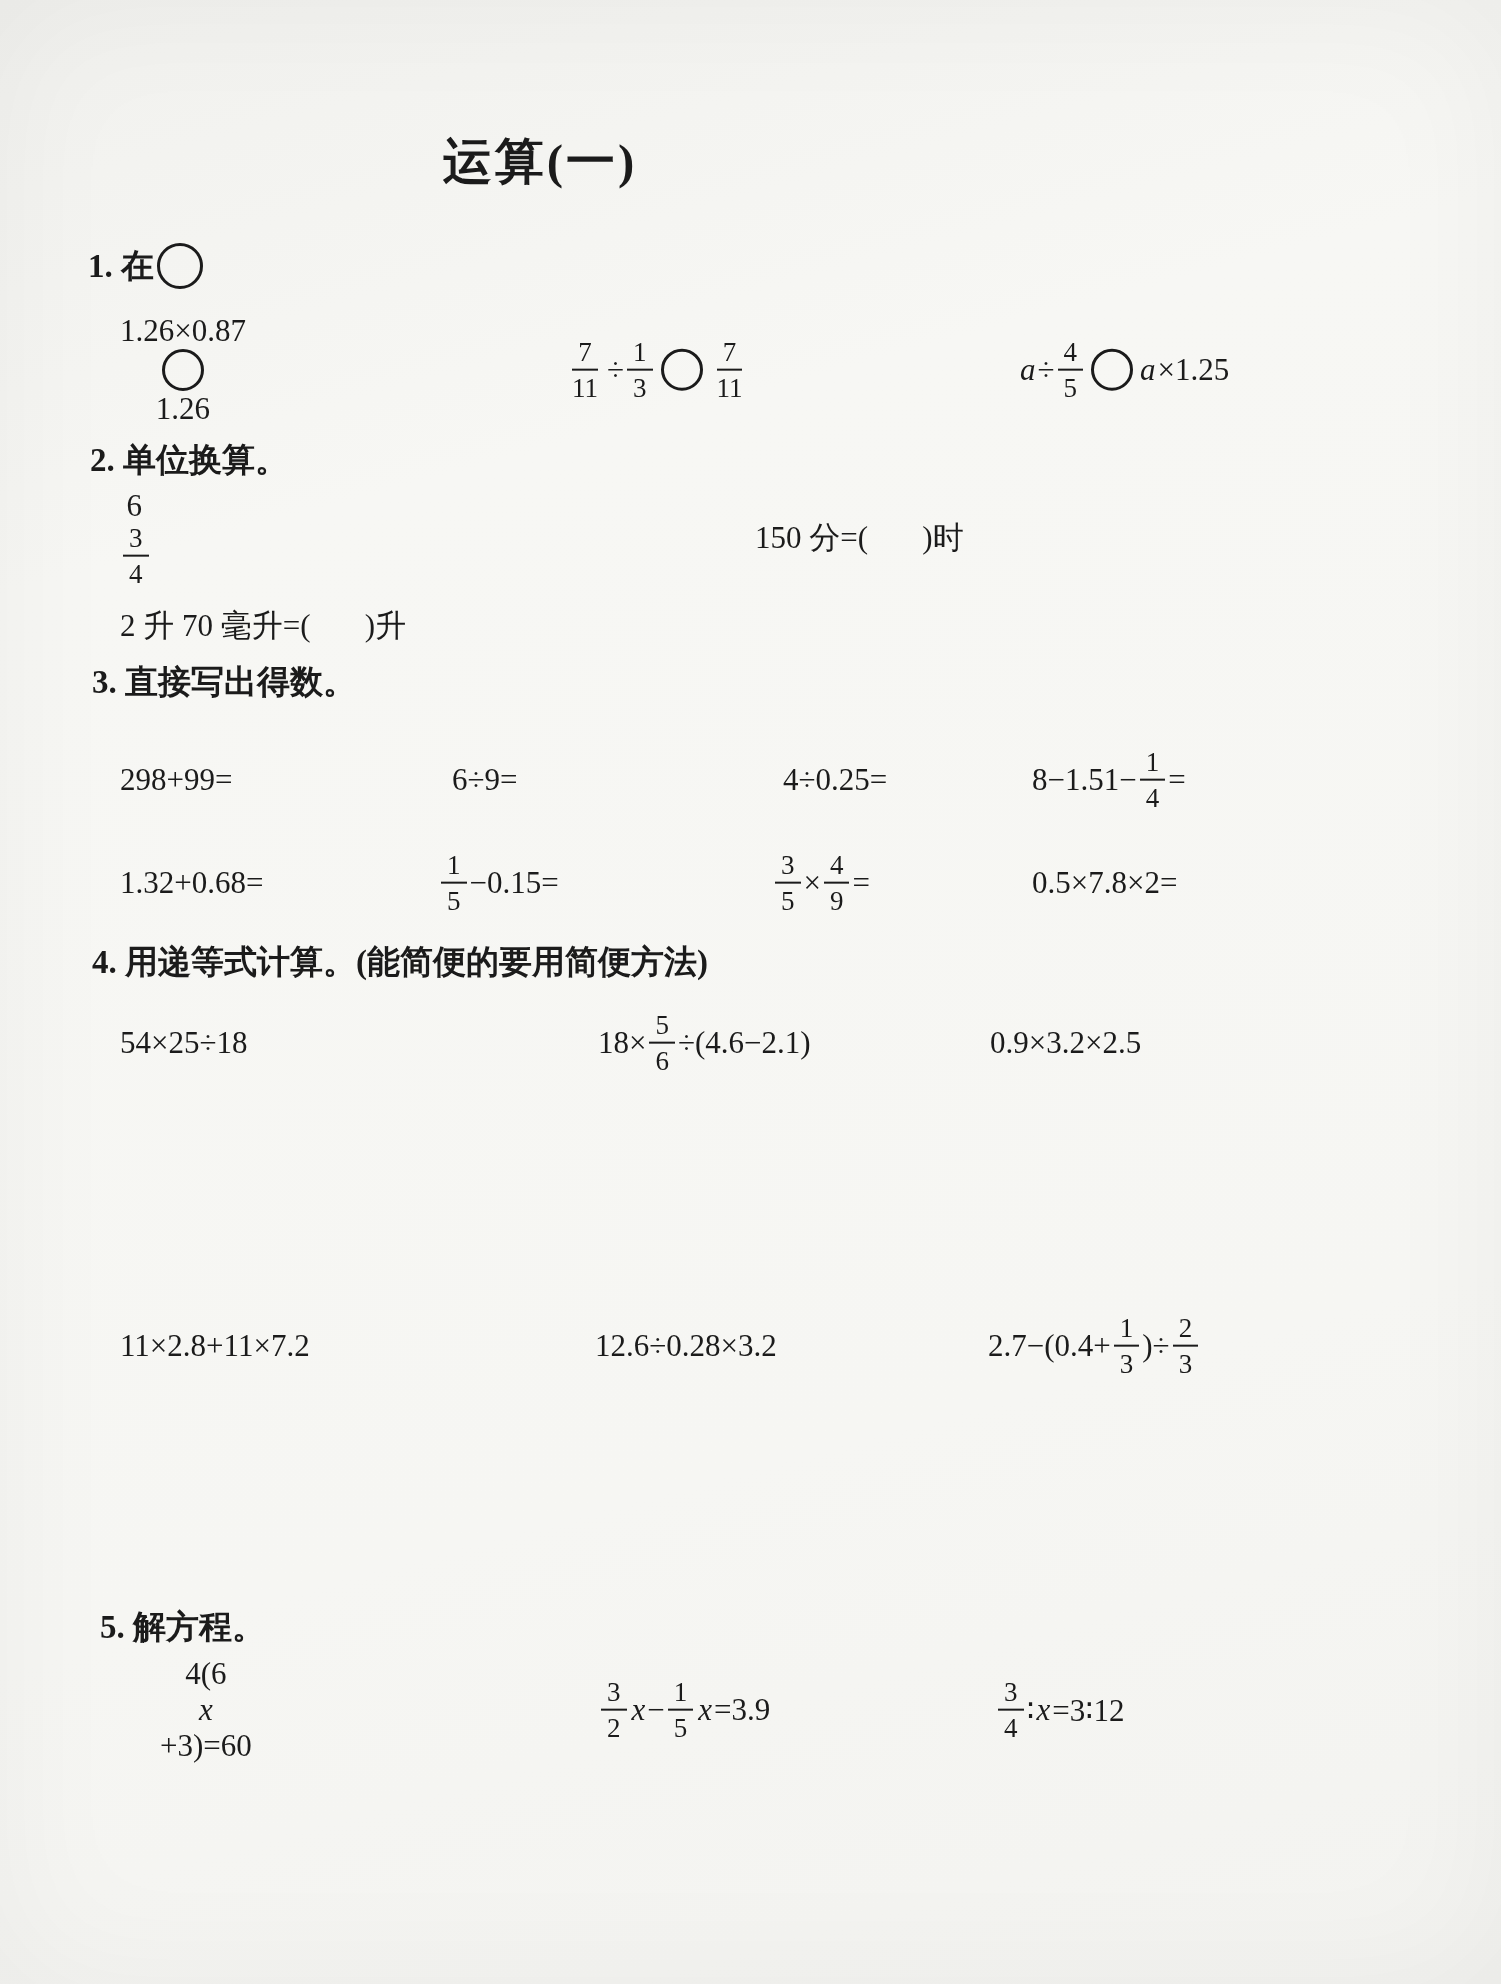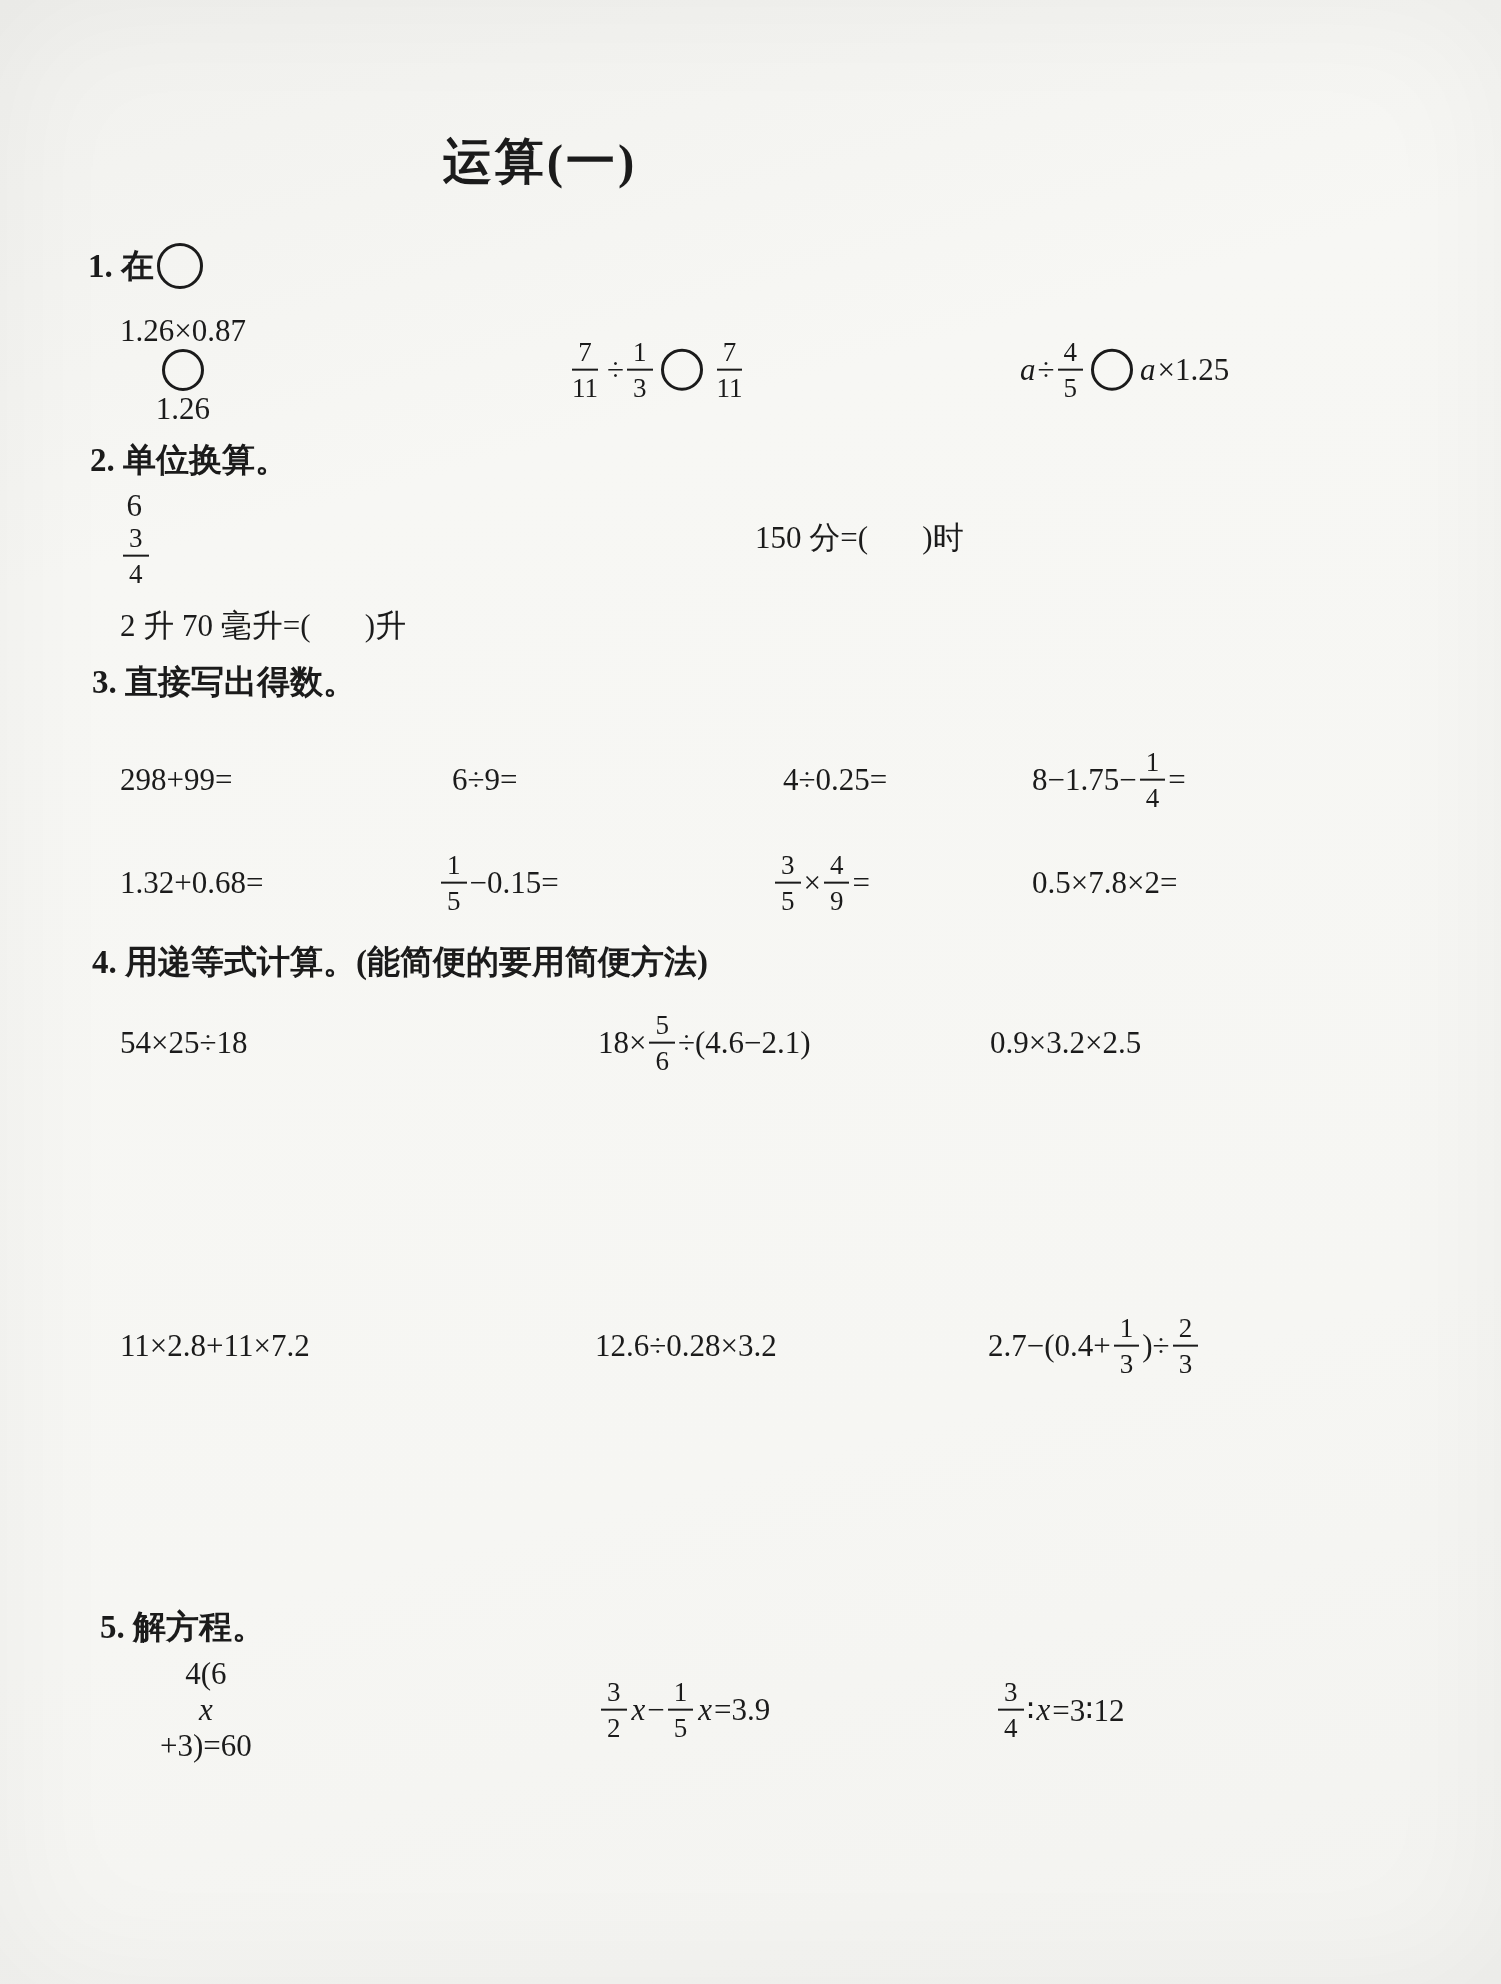--- a/index.html
+++ b/index.html
@@ -93,21 +93,21 @@
   </div>
   <div class="row r-q2b">
     <span class="expr L120"><span class="tk">2 升 70 毫升=(       )升</span></span>
   </div>
 
   <div class="q-heading h-q3"><span class="tk">3. 直接写出得数。</span></div>
   <div class="row r-q3a">
     <span class="expr L120"><span class="tk">298+99=</span></span>
     <span class="expr L452"><span class="tk">6÷9=</span></span>
     <span class="expr L783"><span class="tk">4÷0.25=</span></span>
-    <span class="expr L1032"><span class="tk">8−1.75−</span><span class="frac"><span class="num">1</span><span class="den">4</span></span><span class="tk">=</span></span>
+    <span class="expr L1032"><span class="tk">8−1.51−</span><span class="frac"><span class="num">1</span><span class="den">4</span></span><span class="tk">=</span></span>
   </div>
   <div class="row r-q3b">
     <span class="expr L120"><span class="tk">1.32+0.68=</span></span>
     <span class="expr L438"><span class="frac"><span class="num">1</span><span class="den">5</span></span><span class="tk">−0.15=</span></span>
     <span class="expr L772"><span class="frac"><span class="num">3</span><span class="den">5</span></span><span class="tk">×</span><span class="frac"><span class="num">4</span><span class="den">9</span></span><span class="tk">=</span></span>
     <span class="expr L1032"><span class="tk">0.5×7.8×2=</span></span>
   </div>
 
   <div class="q-heading h-q4"><span class="tk">4. 用递等式计算。(能简便的要用简便方法)</span></div>
   <div class="row r-q4a">

